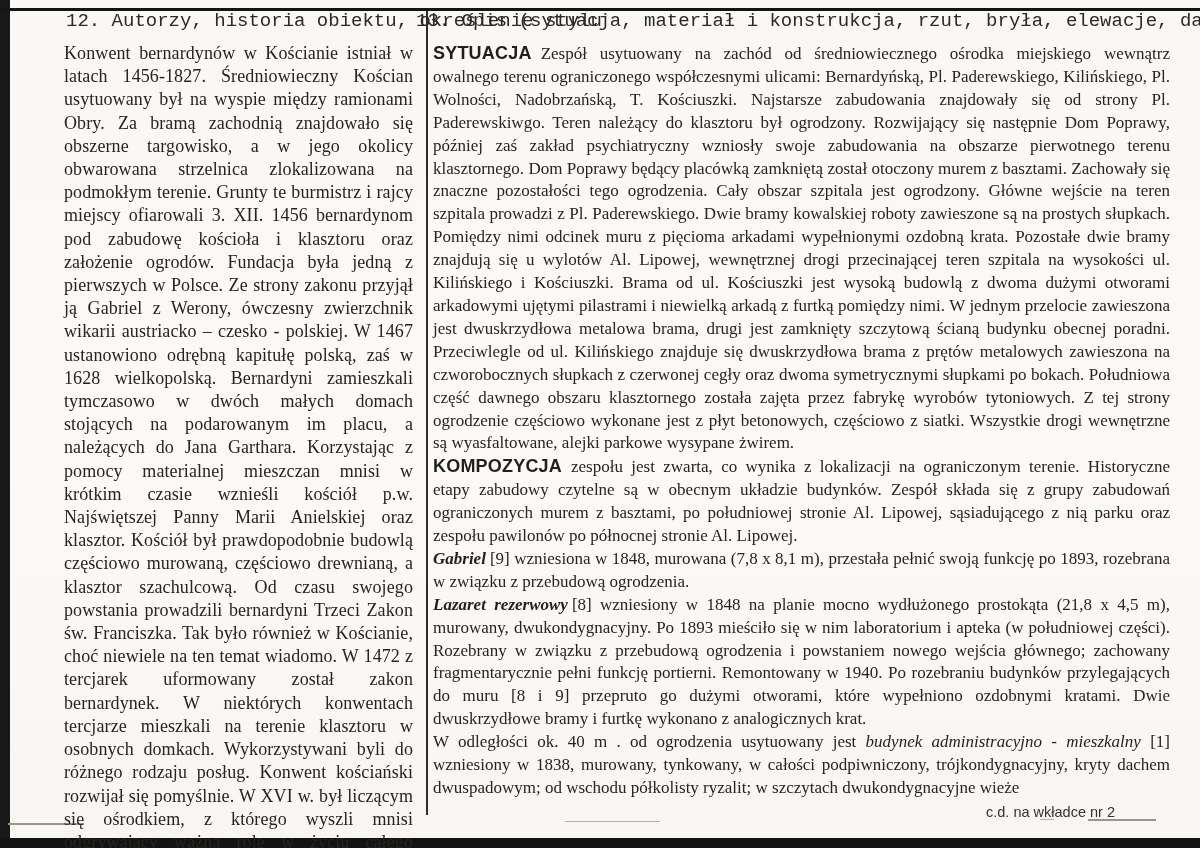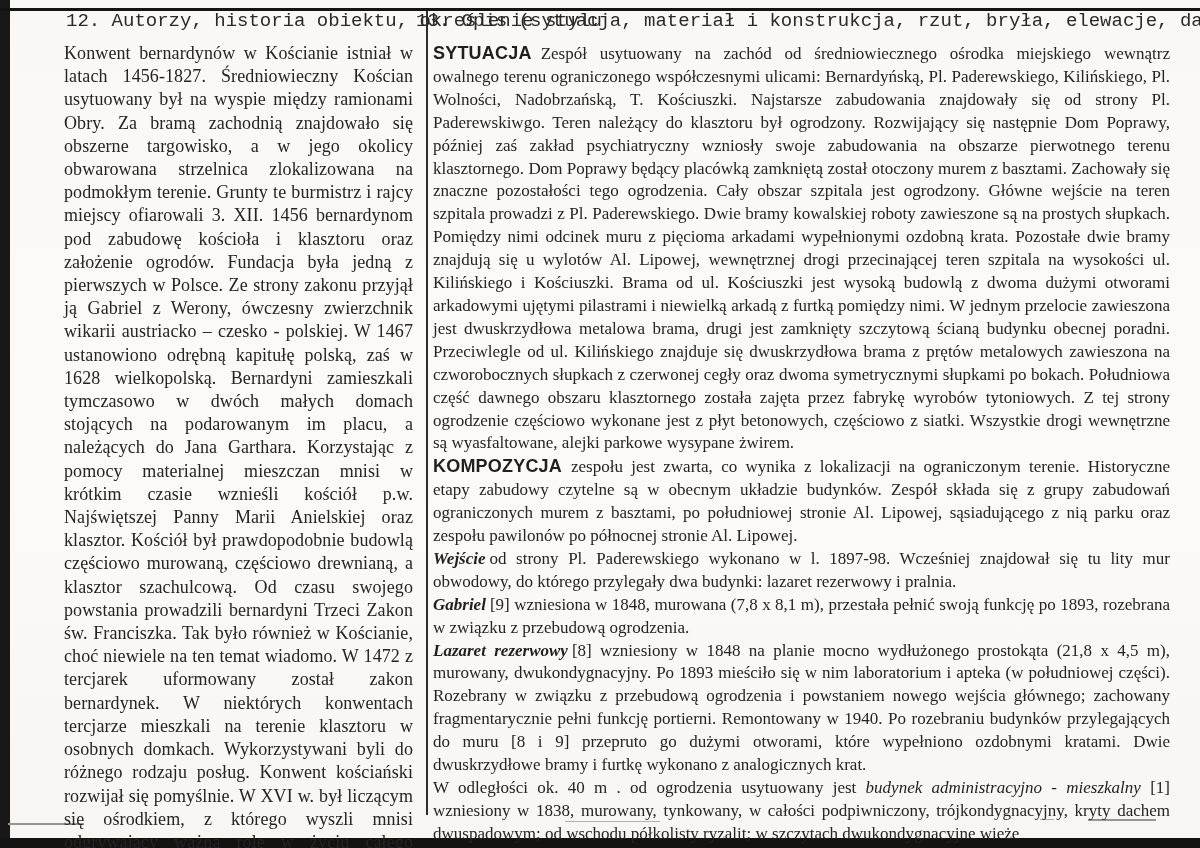--- a/index.html
+++ b/index.html
@@ -74,20 +74,19 @@
   <div class="hdr hdr-right">13. Opis (sytuacja, materiał i konstrukcja, rzut, bryła, elewacje, dach, wnętrze, wyposażenie, instalacje)</div>
 
   <div class="col left-col">
     <p>Konwent bernardynów w Kościanie istniał w latach 1456-1827. Średniowieczny Kościan usytuowany był na wyspie między ramionami Obry. Za bramą zachodnią znajdowało się obszerne targowisko, a w jego okolicy obwarowana strzelnica zlokalizowana na podmokłym terenie. Grunty te burmistrz i rajcy miejscy ofiarowali 3. XII. 1456 bernardynom pod zabudowę kościoła i klasztoru oraz założenie ogrodów. Fundacja była jedną z pierwszych w Polsce. Ze strony zakonu przyjął ją Gabriel z Werony, ówczesny zwierzchnik wikarii austriacko – czesko - polskiej. W 1467 ustanowiono odrębną kapitułę polską, zaś w 1628 wielkopolską. Bernardyni zamieszkali tymczasowo w dwóch małych domach stojących na podarowanym im placu, a należących do Jana Garthara. Korzystając z pomocy materialnej mieszczan mnisi w krótkim czasie wznieśli kościół p.w. Najświętszej Panny Marii Anielskiej oraz klasztor. Kościół był prawdopodobnie budowlą częściowo murowaną, częściowo drewnianą, a klasztor szachulcową. Od czasu swojego powstania prowadzili bernardyni Trzeci Zakon św. Franciszka. Tak było również w Kościanie, choć niewiele na ten temat wiadomo. W 1472 z tercjarek uformowany został zakon bernardynek. W niektórych konwentach tercjarze mieszkali na terenie klasztoru w osobnych domkach. Wykorzystywani byli do różnego rodzaju posług. Konwent kościański rozwijał się pomyślnie. W XVI w. był liczącym się ośrodkiem, z którego wyszli mnisi odgrywający ważną rolę w życiu całego zakonu. W 1530 konwent kościański liczył 20 braci. Jednym z ważniejszych zadań konwentu była praca duszpasterska wśród innowierców. W XVII w. polskie klasztory bernardyńskie rozwijały się pomyślnie.</p>
 
   </div>
 
   <div class="col right-col">
     <p><span class="lbl-caps">SYTUACJA</span><span>Zespół usytuowany na zachód  od średniowiecznego ośrodka miejskiego wewnątrz owalnego terenu ograniczonego współczesnymi ulicami: Bernardyńską, Pl. Paderewskiego, Kilińskiego, Pl. Wolności, Nadobrzańską, T. Kościuszki. Najstarsze zabudowania znajdowały się od strony Pl. Paderewskiwgo. Teren należący do klasztoru był ogrodzony. Rozwijający się następnie Dom Poprawy, później zaś zakład psychiatryczny wzniosły swoje zabudowania na obszarze pierwotnego terenu klasztornego. Dom Poprawy będący placówką zamkniętą został otoczony murem z basztami. Zachowały się znaczne pozostałości tego ogrodzenia. Cały obszar szpitala jest ogrodzony. Główne wejście na teren szpitala prowadzi z Pl. Paderewskiego. Dwie bramy kowalskiej roboty zawieszone są na prostych słupkach. Pomiędzy nimi odcinek muru z pięcioma arkadami wypełnionymi ozdobną krata. Pozostałe dwie bramy znajdują się u wylotów Al. Lipowej, wewnętrznej drogi przecinającej teren szpitala na wysokości ul. Kilińskiego i Kościuszki. Brama od ul. Kościuszki jest wysoką budowlą z dwoma dużymi otworami arkadowymi ujętymi pilastrami i niewielką arkadą z furtką pomiędzy nimi. W jednym przelocie zawieszona jest dwuskrzydłowa metalowa brama, drugi jest zamknięty szczytową ścianą budynku obecnej poradni. Przeciwlegle od ul. Kilińskiego znajduje się dwuskrzydłowa brama z prętów metalowych zawieszona na czworobocznych słupkach z czerwonej cegły oraz dwoma symetrycznymi słupkami po bokach. Południowa część dawnego obszaru klasztornego została zajęta przez fabrykę wyrobów tytoniowych. Z tej strony ogrodzenie częściowo wykonane jest z płyt betonowych, częściowo z siatki. Wszystkie drogi wewnętrzne są wyasfaltowane, alejki parkowe wysypane żwirem.</span></p>
     <p><span class="lbl-caps">KOMPOZYCJA</span><span>zespołu jest zwarta, co wynika z lokalizacji na ograniczonym terenie.  Historyczne etapy zabudowy czytelne są w obecnym układzie budynków. Zespół składa się z grupy zabudowań ograniczonych murem z basztami, po południowej stronie Al. Lipowej, sąsiadującego z nią parku oraz zespołu pawilonów po północnej stronie Al. Lipowej.</span></p>
-    <p><span class="lbl-ital">Wejście</span><span>od strony Pl. Paderewskiego wykonano w l. 1897-98. Wcześniej znajdował się tu lity mur obwodowy, do którego przylegały dwa budynki: lazaret rezerwowy i pralnia.</span></p>
     <p><span class="lbl-ital">Gabriel</span><span>[9] wzniesiona w 1848, murowana (7,8 x 8,1 m), przestała pełnić swoją funkcję po 1893, rozebrana w związku z przebudową ogrodzenia.</span></p>
     <p><span class="lbl-ital">Lazaret rezerwowy</span><span>[8] wzniesiony w 1848 na planie mocno wydłużonego prostokąta (21,8  x 4,5 m), murowany, dwukondygnacyjny. Po 1893 mieściło się w nim laboratorium i apteka (w południowej części). Rozebrany w związku z przebudową ogrodzenia i powstaniem nowego wejścia głównego; zachowany fragmentarycznie pełni funkcję portierni. Remontowany w 1940. Po rozebraniu budynków przylegających do muru [8 i 9] przepruto go dużymi otworami, które wypełniono ozdobnymi kratami. Dwie dwuskrzydłowe bramy i furtkę wykonano z analogicznych krat.</span></p>
     <p><span>W odległości ok. 40 m . od ogrodzenia usytuowany jest </span><span class="inline-bold-ital">budynek administracyjno - mieszkalny</span><span> [1] wzniesiony w 1838, murowany, tynkowany, w całości podpiwniczony, trójkondygnacyjny, kryty dachem dwuspadowym; od wschodu półkolisty ryzalit; w szczytach dwukondygnacyjne wieże</span></p>
     <div class="footer-note footer-note-2">c.d. na wkładce nr 2</div>
   </div>
 
 </div>
 
 </body></html>

